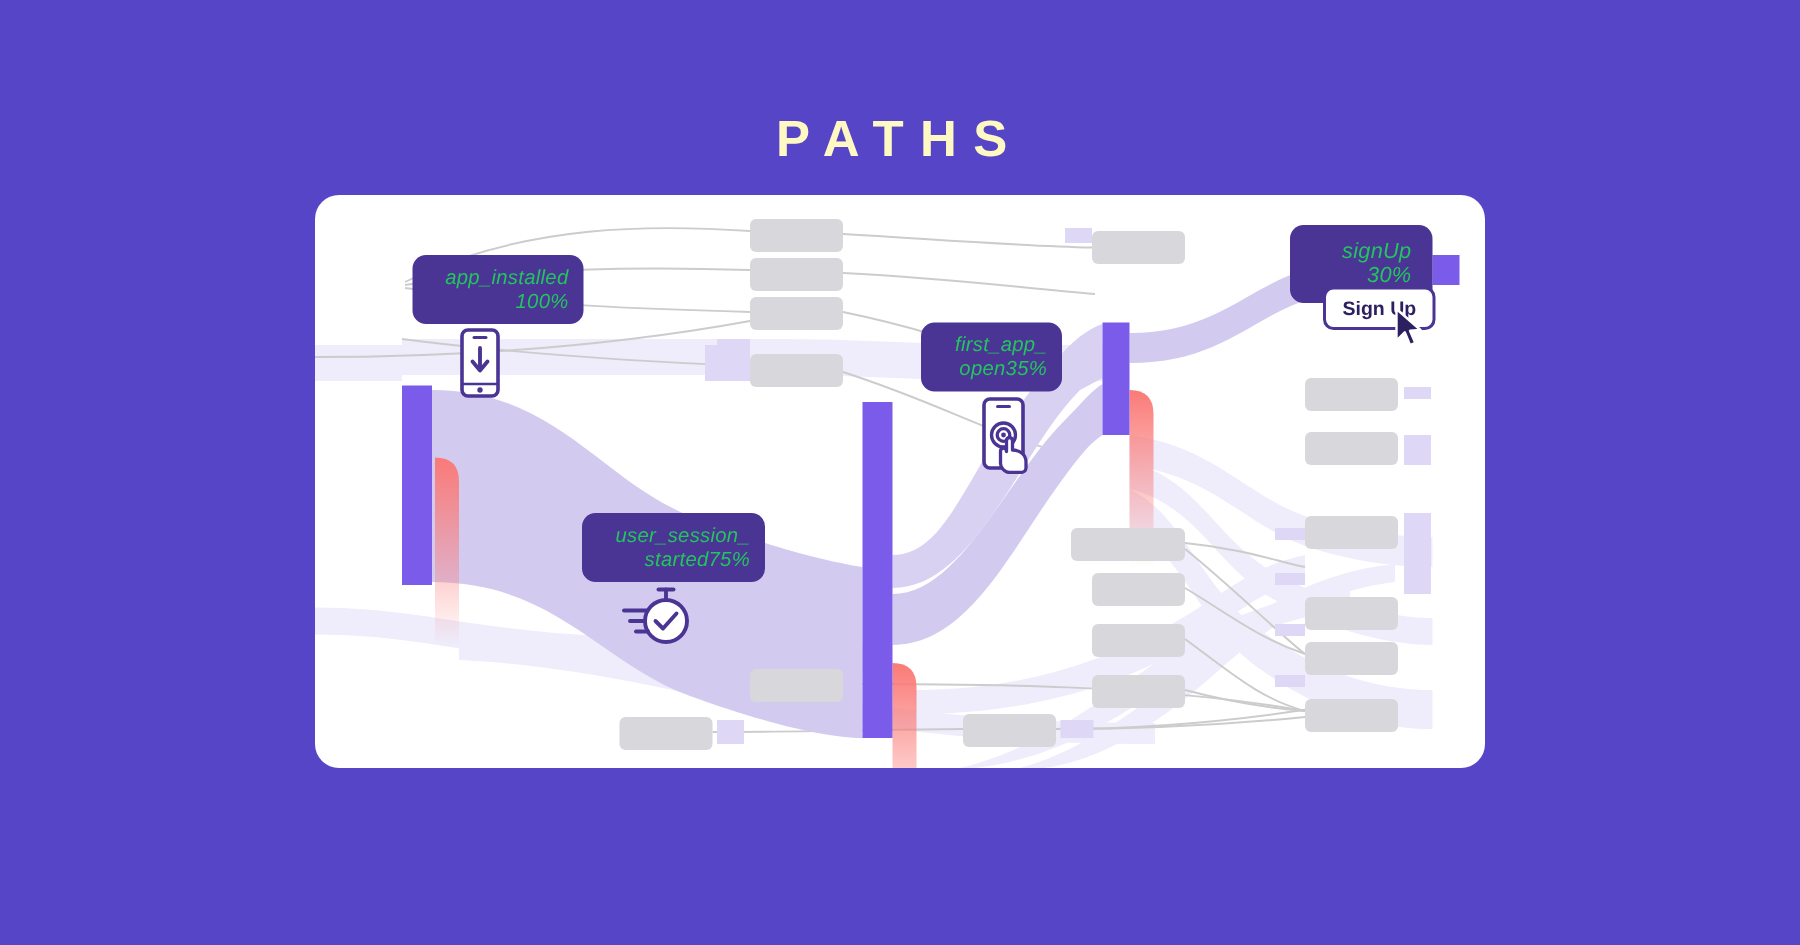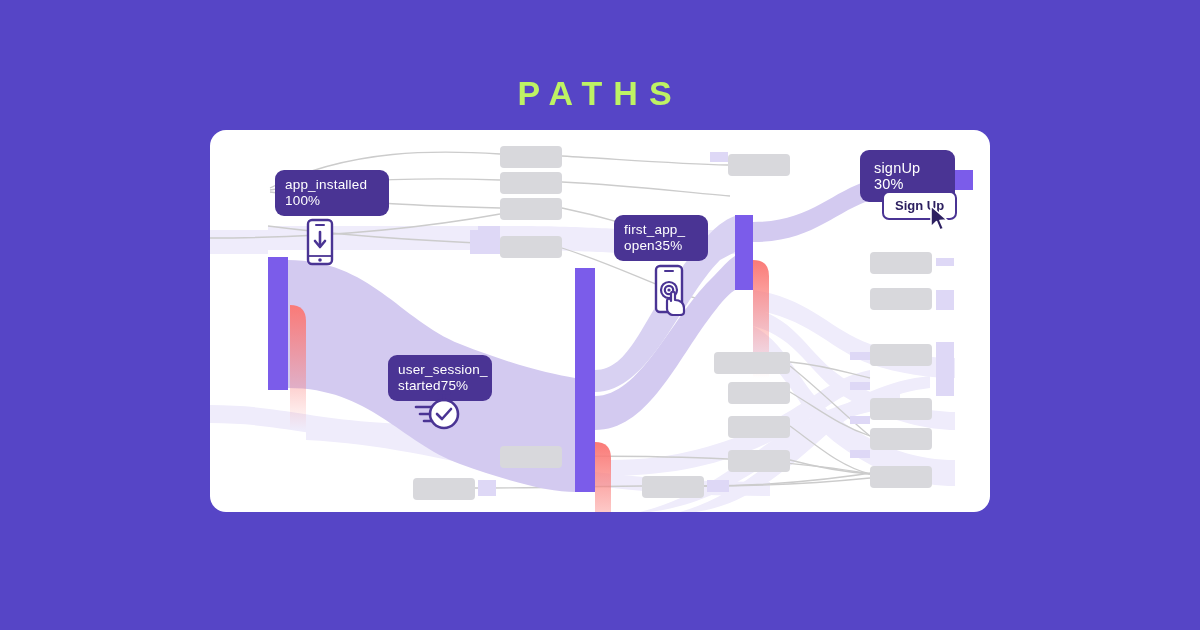--- a/index.html
+++ b/index.html
@@ -7,48 +7,49 @@
     width:1200px;height:630px;
     background:#5645c6;
     font-family:"Liberation Sans", sans-serif;
     overflow:hidden;
     position:relative;
   }
   #page-title{
     position:absolute;
     left:0;right:0;top:72px;
     text-align:center;
-    color:#bef264;
+    color:#fef9c3;
     font-size:34px;
     font-weight:bold;
     letter-spacing:11px;
     line-height:42px;
   }
   #card{
     position:absolute;
     left:210px;top:130px;
     width:780px;height:382px;
     background:#ffffff;
     border-radius:16px;
     overflow:hidden;
   }
   #sankey{position:absolute;left:0;top:0;width:780px;height:382px;}
 
   .pill{
     position:absolute;
     background:#4a3494;
-    color:#ffffff;
+    color:#22c55e;
     border-radius:9px;
     font-size:13.5px;
     line-height:16px;
-    text-align:left;
+    text-align:right;
     padding:7px 10px;
     box-sizing:border-box;
     white-space:pre-line;
     letter-spacing:.2px;
+    font-style:italic;
   }
   .pill.one-line{font-size:14.5px;padding:10px 14px;}
 
   .ghost-btn{
     position:absolute;
     background:#ffffff;
     border:2px solid #4a3494;
     border-radius:7px;
     color:#2d2060;
     font-size:13px;
@@ -176,21 +177,21 @@
       <rect x="660" y="336" width="62" height="22" rx="4" fill="#d8d8dc"></rect>
       <rect x="290" y="316" width="62" height="22" rx="4" fill="#d8d8dc"></rect>
       <rect x="203" y="348" width="62" height="22" rx="4" fill="#d8d8dc"></rect>
       <rect x="432" y="346" width="62" height="22" rx="4" fill="#d8d8dc"></rect>
     </g>
   </svg>
 
   <div class="pill" style="left:65px;top:40px;width:114px;">app_installed
 100%</div>
 
-  <div class="pill" style="left:178px;top:225px;width:104px;">user_session_
+  <div class="pill" style="left:178px;top:212px;width:122px;">user_session_
 started75%</div>
 
   <div class="pill" style="left:404px;top:85px;width:94px;">first_app_
 open35%</div>
 
   <div class="pill one-line" style="left:650px;top:20px;width:95px;">signUp 30%</div>
 
   <div class="ghost-btn" style="left:672px;top:61px;">Sign Up</div>
 
   <svg class="icon" style="left:718px;top:75px;" width="24" height="28" viewBox="0 0 24 28">

